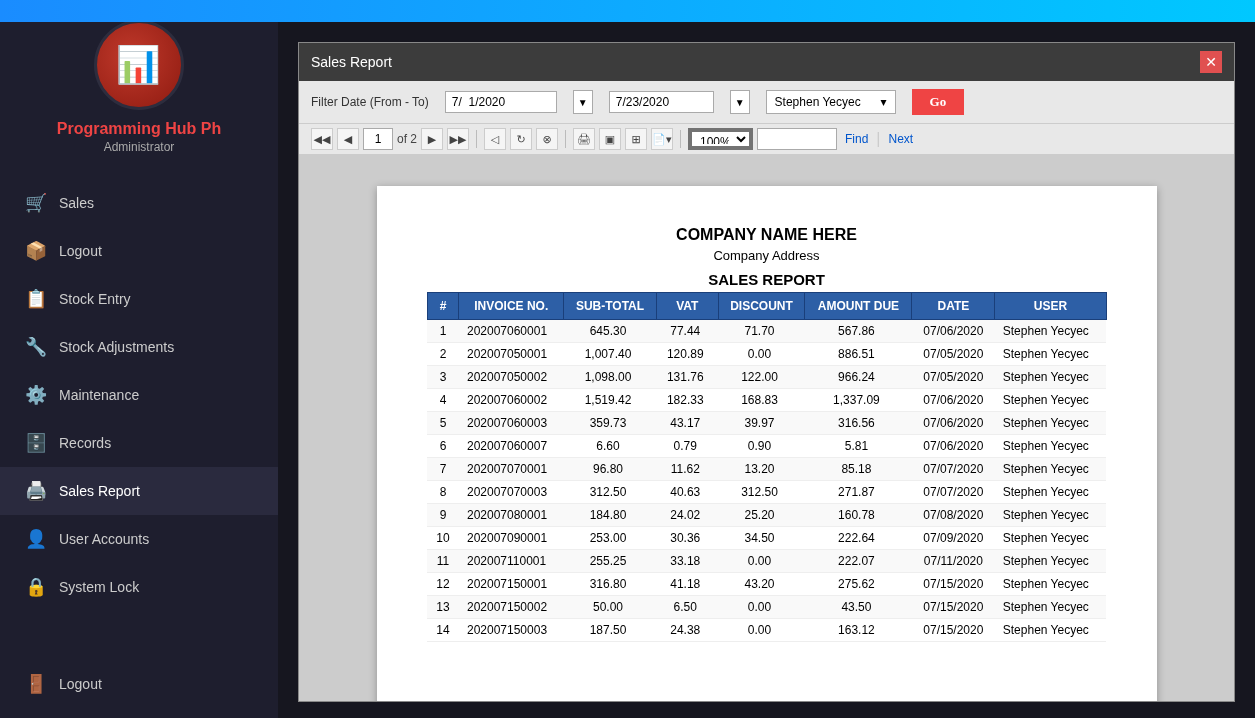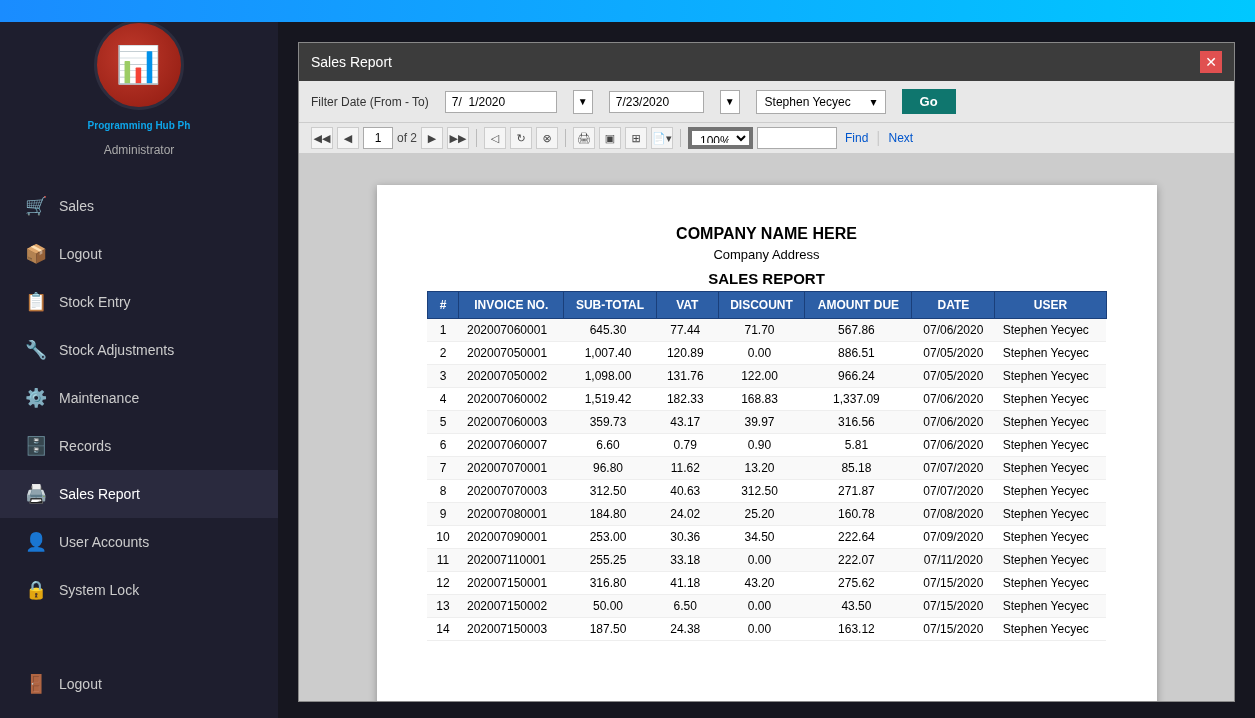--- a/index.html
+++ b/index.html
@@ -32,24 +32,24 @@
       display: flex; align-items: center; justify-content: center;
       margin-bottom: 10px;
       position: relative;
       border: 3px solid #2d2d3e;
     }
     .avatar-icon {
       color: white;
       font-size: 36px;
     }
     .company-name {
-      color: #0ea5e9;
-      font-size: 10px;
+      color: #ef4444;
+      font-size: 16px;
       font-weight: bold;
-      margin-bottom: 12px;
+      margin-bottom: 2px;
     }
     .company-role {
       color: #aaa;
       font-size: 12px;
     }
     .sidebar-nav {
       width: 100%;
       margin-top: 10px;
       flex: 1;
     }
@@ -147,27 +147,28 @@
     }
     .filter-dropdown-btn {
       border: 1px solid #aaa;
       background: white;
       padding: 2px 4px;
       font-size: 10px;
       cursor: pointer;
       height: 24px;
     }
     .go-btn {
-      background: #0f766e;
+      background: #ef4444;
       color: white;
       border: none;
       padding: 5px 18px;
       font-size: 13px;
       cursor: pointer;
       font-weight: bold;
+      font-family: Liberation Serif, serif;
     }
     .user-dropdown {
       border: 1px solid #aaa;
       background: white;
       padding: 3px 8px;
       font-size: 12px;
       min-width: 130px;
       height: 24px;
       display: flex; align-items: center; justify-content: space-between;
     }
@@ -358,21 +359,21 @@
 
       <div class="modal-title-bar">
         <span>Sales Report</span>
         <button class="modal-close-btn">✕</button>
       </div>
 
       <div class="filter-bar">
         <span class="filter-label">Filter Date (From - To)</span>
         <input class="filter-input" type="text" style="width: 112px;" value="7/  1/2020">
         <button class="filter-dropdown-btn">▼</button>
-        <input class="filter-input" type="text" style="width: 95px;" value="7/23/2020">
+        <input class="filter-input" type="text" style="width: 105px;" value="7/23/2020">
         <button class="filter-dropdown-btn">▼</button>
         <div class="user-dropdown">
           <span>Stephen Yecyec</span>
           <span>▾</span>
         </div>
         <button class="go-btn">Go</button>
       </div>
 
       <div class="toolbar-bar">
         <button class="tb-btn">◀◀</button>

